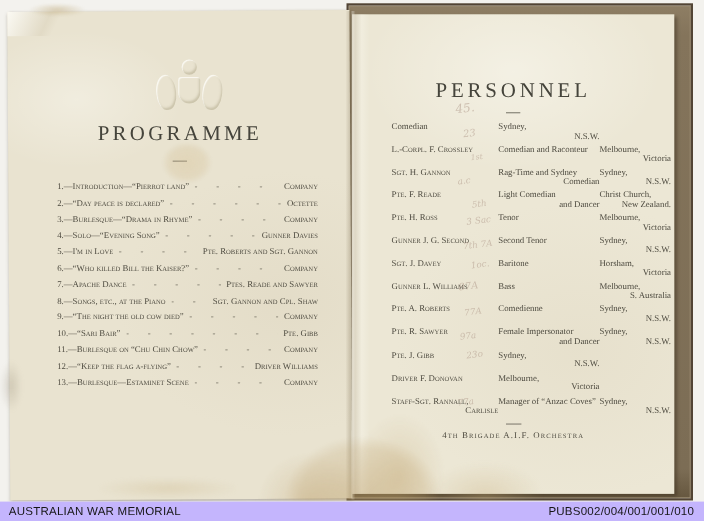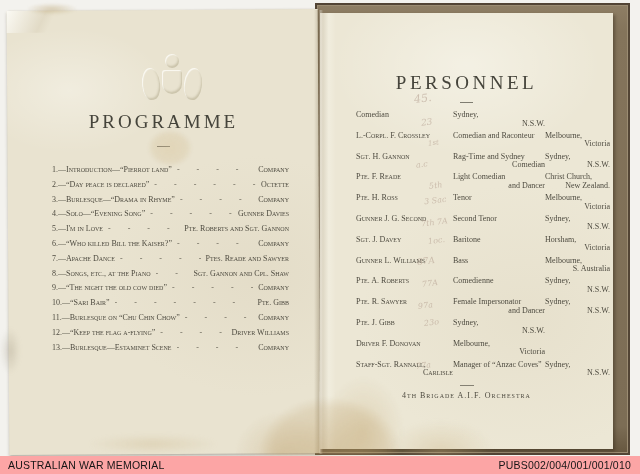--- a/index.html
+++ b/index.html
@@ -90,21 +90,21 @@
   .stain-topleft { left:26px; top:3px; width:52px; height:12px; filter:blur(1px);
     background:radial-gradient(closest-side, rgba(190,168,120,.5), transparent 100%); }
   .stain-bottomleft { left:88px; top:434px; width:130px; height:20px; filter:blur(2px);
     background:radial-gradient(closest-side, rgba(200,178,130,.3), transparent 100%); }
   .stain-leftedge { left:0px; top:328px; width:20px; height:46px; filter:blur(2px);
     background:radial-gradient(closest-side, rgba(150,140,118,.3), transparent 100%); }
   .fold-corner { position:absolute; left:8px; top:8px; width:56px; height:22px;
     background:linear-gradient(115deg, rgba(255,255,252,.8), rgba(214,205,182,.4) 60%, transparent 75%); }
 
   
-  .caption { position:absolute; left:0; bottom:0; width:640px; height:18px; background:#fca5a5;
+  .caption { position:absolute; left:0; bottom:0; width:640px; height:18px; background:#c4b5fd;
              display:flex; align-items:center; justify-content:space-between; padding:0 9px 1px 8px;
              font-family:"Liberation Sans", sans-serif; font-size:10.5px; color:#161616; letter-spacing:.2px; }
 </style>
 </head>
 <body>
 
 <div class="stage">
 
   <div class="photo">
 

